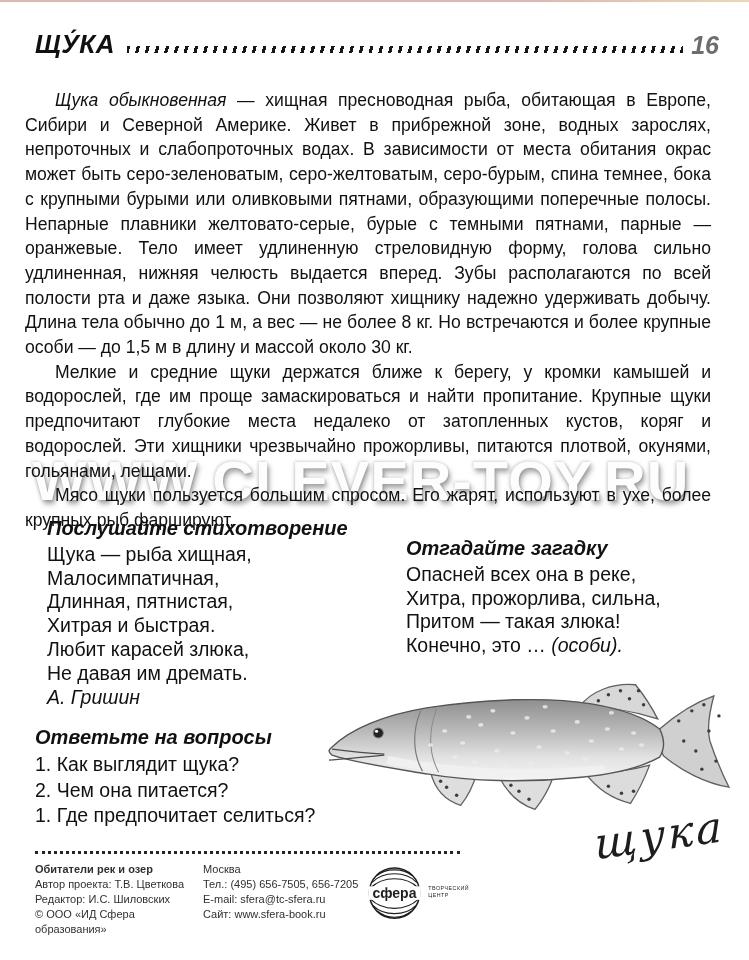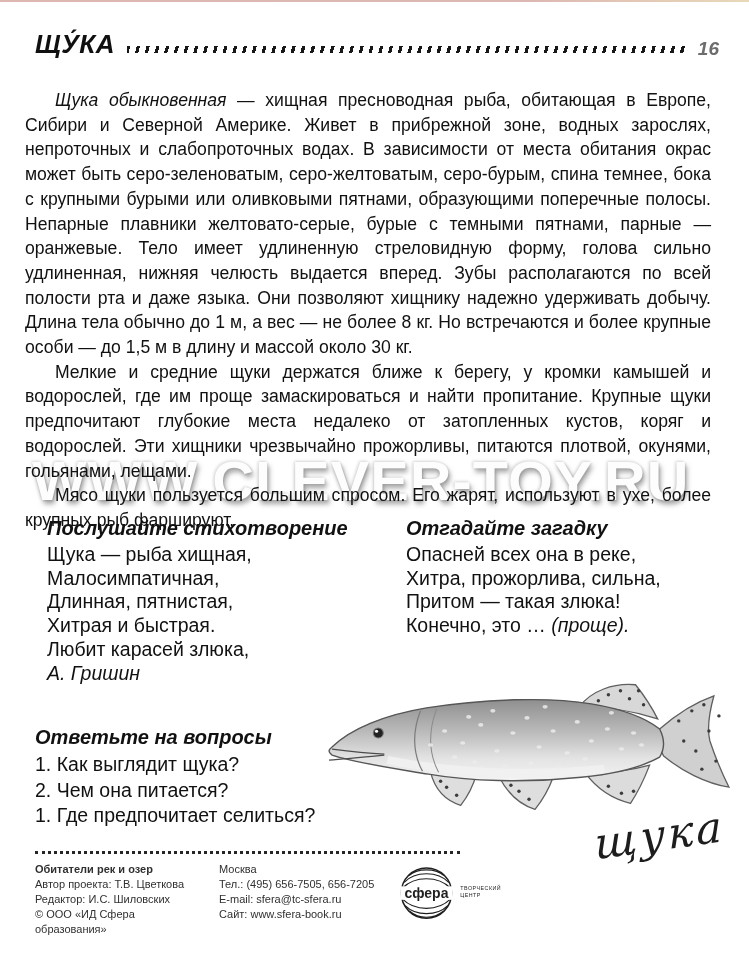--- a/index.html
+++ b/index.html
@@ -9,56 +9,56 @@
     font-family:"Liberation Sans", sans-serif; color:#111; overflow:hidden;
   }
   .edge-top { position:absolute; top:0; left:0; right:0; height:2px;
     background:linear-gradient(90deg, rgba(190,112,100,.5), rgba(178,95,85,.45) 70%, rgba(205,170,100,.45)); }
 
   
   .titlebar { position:absolute; top:29px; left:35px; right:30px; display:flex; align-items:flex-end; z-index:2; }
   .title { font-size:26px; font-weight:bold; font-style:italic; letter-spacing:.5px; color:#101010; }
   .leader { flex:1; height:7px; margin:0 8px 7px 12px;
     background:repeating-linear-gradient(105deg,#171717 0 3.2px, transparent 3.2px 9.4px); }
-  .pagenum { font-size:19px; font-weight:bold; font-style:italic; color:#6d6d6d; }
+  .pagenum { font-size:25px; font-weight:bold; font-style:italic; color:#6d6d6d; }
 
   
   .bodytext { position:absolute; top:88px; left:25px; width:686px;
     font-size:17.6px; line-height:24.7px; text-align:justify; z-index:2; }
   .bodytext p { text-indent:30px; }
   .italic { font-style:italic; }
 
   
   .watermark { position:absolute; top:448px; left:32px; width:705px; z-index:1;
     font-size:56px; font-weight:bold; letter-spacing:1px; white-space:nowrap;
     color:#fdfdfd; transform:scaleX(1.03); transform-origin:left;
     text-shadow:2px 4px 5px rgba(105,105,105,.6), -1px -1px 3px rgba(150,150,150,.35), 1px 1px 2px rgba(135,135,135,.3);
     pointer-events:none; }
 
   
   .poem { position:absolute; top:517px; left:47px; font-size:19.5px; line-height:23.8px; z-index:2; }
-  .riddle { position:absolute; top:517px; left:406px; font-size:19.5px; line-height:23.8px; z-index:2; }
+  .riddle { position:absolute; top:537px; left:406px; font-size:19.5px; line-height:23.8px; z-index:2; }
   .colhead { font-weight:bold; font-style:italic; font-size:20px; margin-bottom:2px; }
   .poem-author { font-style:italic; }
 
   
   .questions { position:absolute; top:725px; left:35px; font-size:19.5px; line-height:25.8px; z-index:2; }
   .questions .colhead { margin-bottom:1px; }
 
   
   .fish { position:absolute; top:660px; left:322px; width:410px; height:160px; z-index:1; }
 
   
   .hand { position:absolute; top:810px; left:594px; z-index:2;
     font-family:"DejaVu Serif", serif; font-style:italic; font-size:43px;
     letter-spacing:3px; color:#1d1d1d; transform:rotate(-8deg) skewX(-6deg); }
 
   
   .dotrule { position:absolute; top:851px; left:35px; width:425px; border-top:3px dotted #262626; z-index:2; }
-  .footer { position:absolute; top:862px; left:35px; display:flex; font-size:11px; line-height:15px; color:#303030; z-index:2;gap:16px; }
+  .footer { position:absolute; top:862px; left:35px; display:flex; font-size:11px; line-height:15px; color:#303030; z-index:2; }
   .f-left { width:168px; }
   .f-mid { width:160px; }
   .f-series { font-weight:bold; }
   .f-logo { margin-top:3px; }
 </style>
 </head>
 <body>
 
 <div class="page">
   <div class="edge-top"></div>
@@ -77,29 +77,30 @@
 
   <div class="watermark">WWW.CLEVER-TOY.RU</div>
 
   <div class="poem">
     <div class="colhead">Послушайте стихотворение</div>
     <div>Щука — рыба хищная,</div>
     <div>Малосимпатичная,</div>
     <div>Длинная, пятнистая,</div>
     <div>Хитрая и быстрая.</div>
     <div>Любит карасей злюка,</div>
+    <div>Не давая им дремать.</div>
     <div class="poem-author">А. Гришин</div>
   </div>
 
   <div class="riddle">
     <div class="colhead">Отгадайте загадку</div>
     <div>Опасней всех она в реке,</div>
     <div>Хитра, прожорлива, сильна,</div>
     <div>Притом — такая злюка!</div>
-    <div><span>Конечно, это … </span><span class="italic">(проще).</span></div>
+    <div><span>Конечно, это … </span><span class="italic">(особи).</span></div>
   </div>
 
   <div class="questions">
     <div class="colhead">Ответьте на вопросы</div>
     <div>1. Как выглядит щука?</div>
     <div>2. Чем она питается?</div>
     <div>1. Где предпочитает селиться?</div>
   </div>
 
   <svg class="fish" viewBox="0 0 408 158" xmlns="http://www.w3.org/2000/svg">

